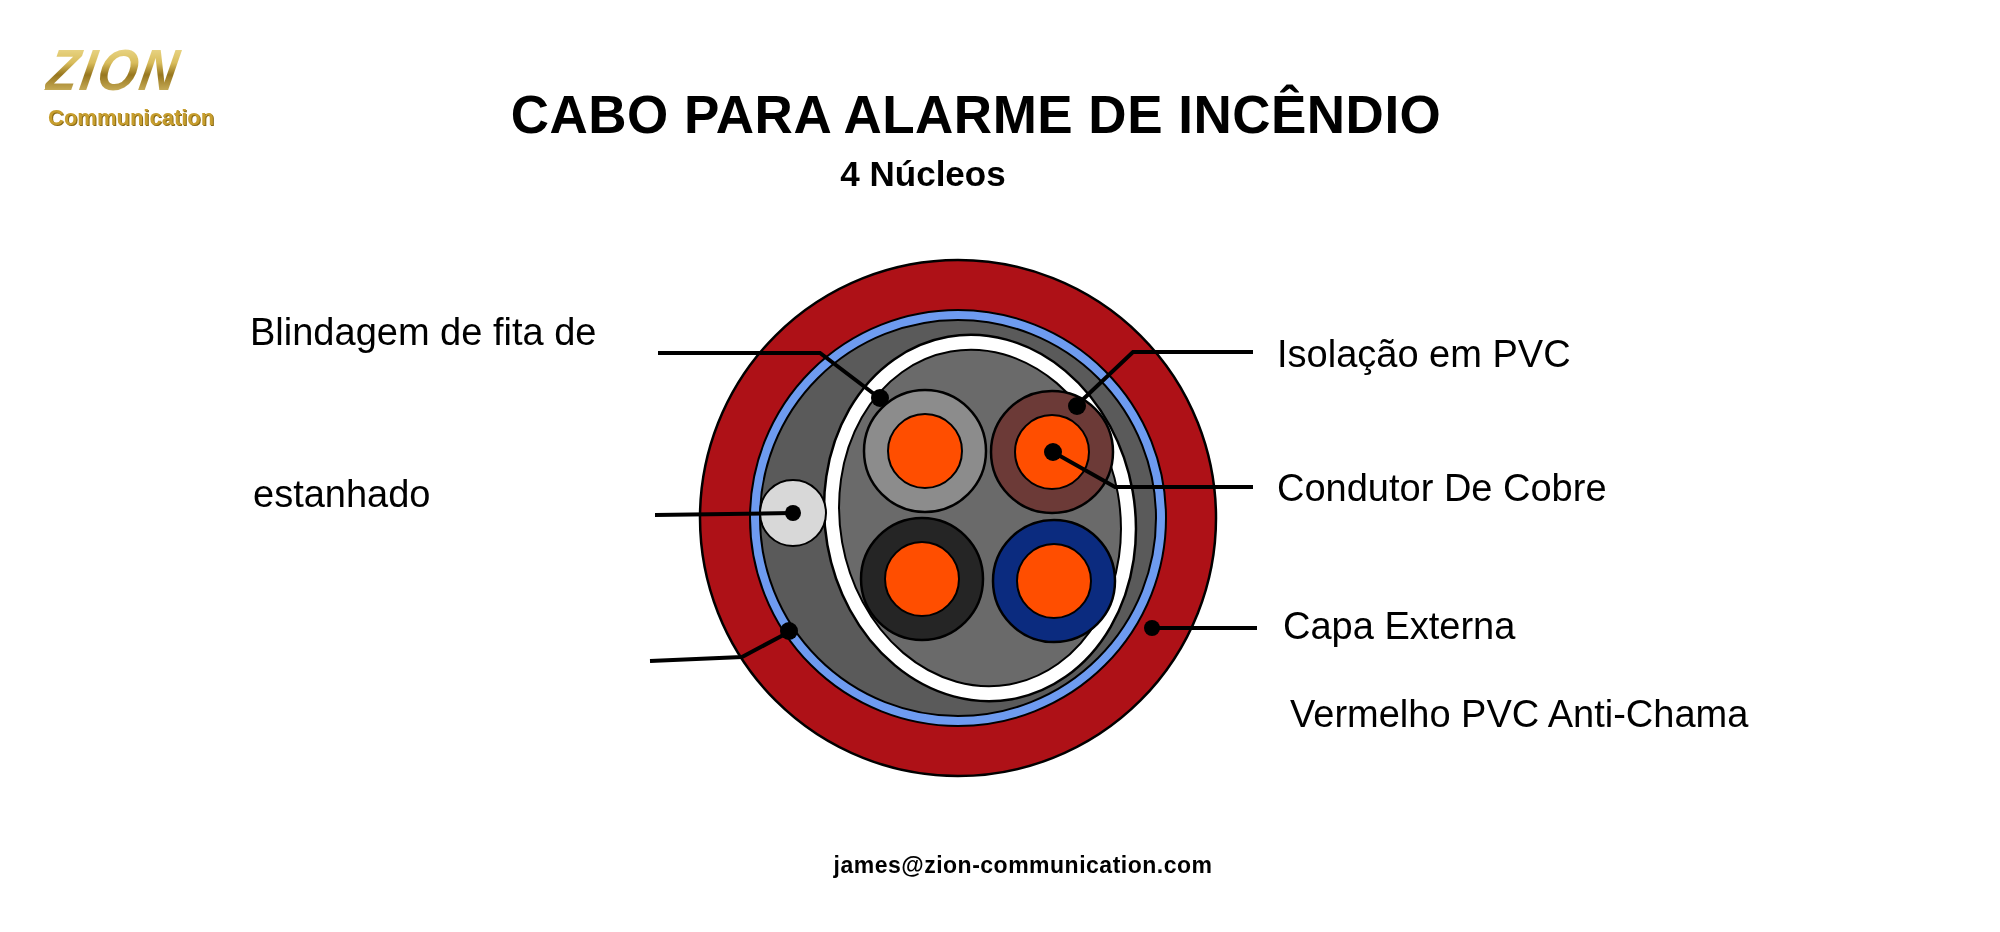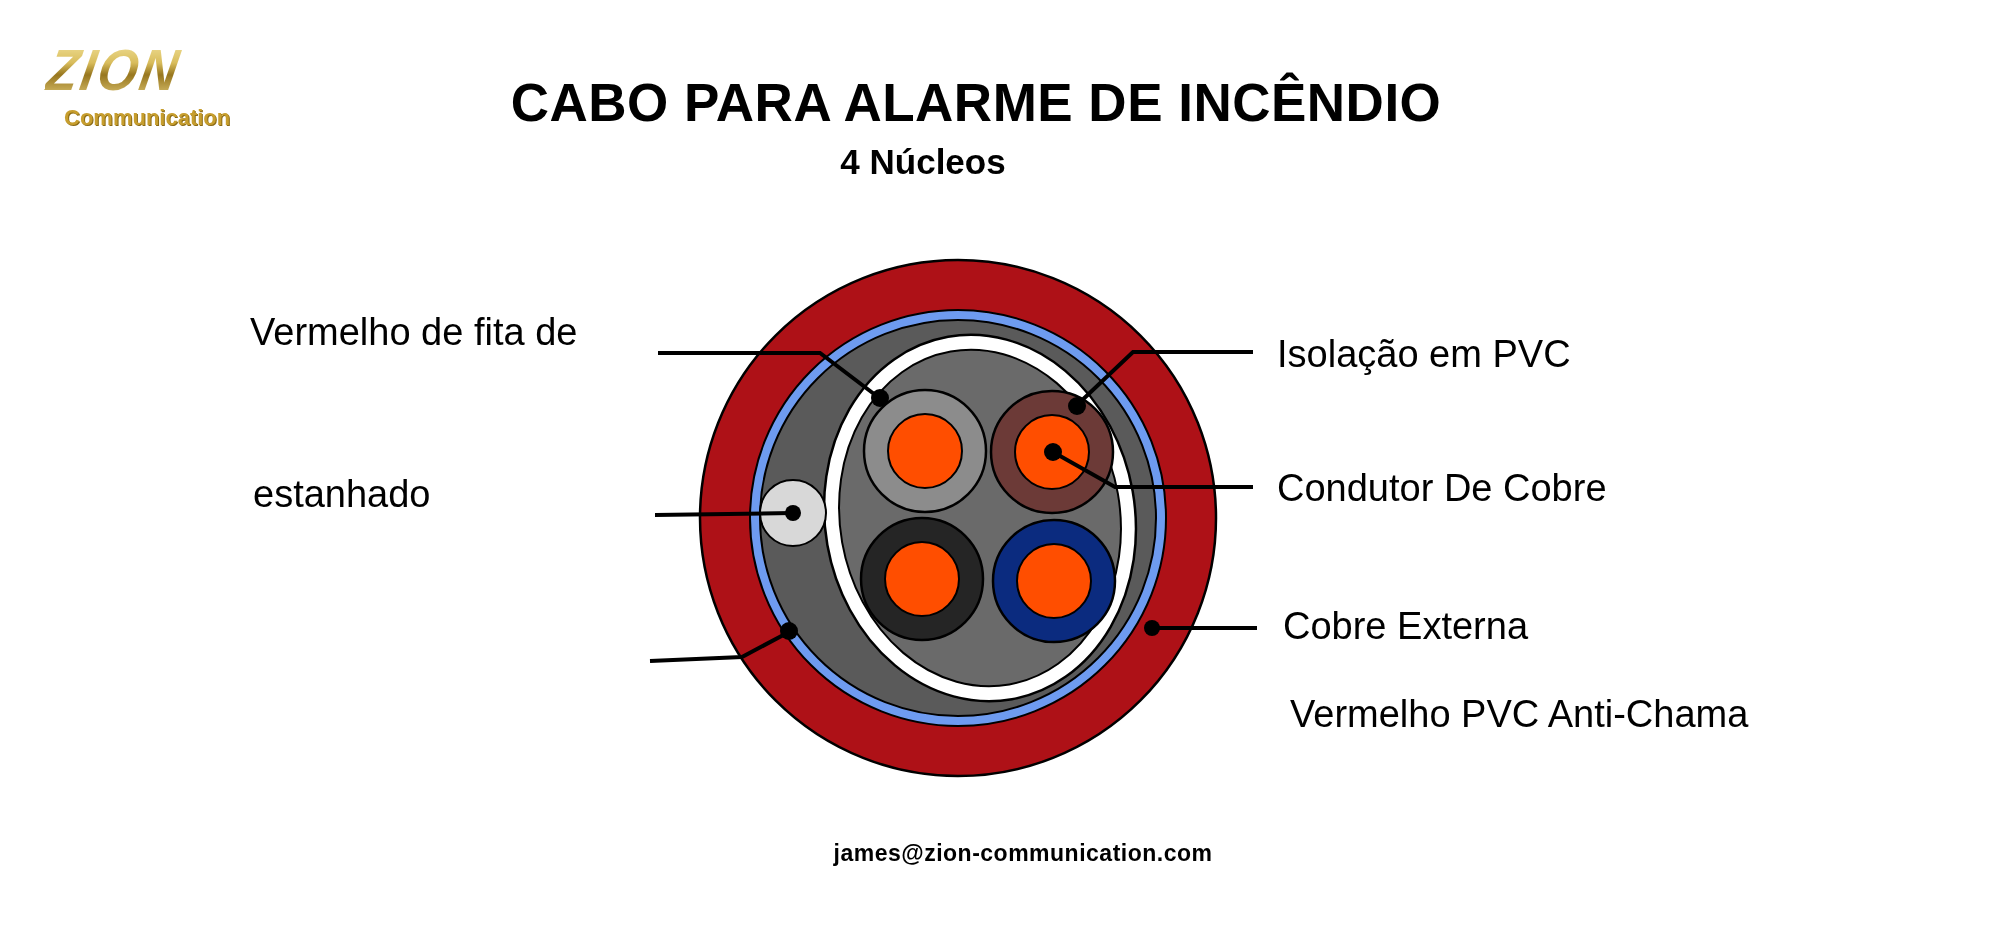--- a/index.html
+++ b/index.html
@@ -2,21 +2,21 @@
 <html><head>
 <meta charset="utf-8">
 <style>
   html,body{margin:0;padding:0;}
   body{
     width:2000px;height:932px;position:relative;overflow:hidden;
     background:#ffffff;
     font-family:"Liberation Sans",sans-serif;color:#000;
   }
   .abs{position:absolute;}
-  .center-x{transform:translateX(-50%);}
+  .center-x{transform:translateX(-50%);margin-top:12px;}
   .title{font-size:53px;font-weight:bold;white-space:nowrap;letter-spacing:0.5px;}
   .subtitle{font-size:35px;font-weight:bold;white-space:nowrap;text-align:right;}
   .email{font-size:23px;font-weight:bold;white-space:nowrap;letter-spacing:0.5px;}
   .label{font-size:38px;line-height:48px;white-space:nowrap;}
   .label span{display:block;}
   .logo-brand{
     font-size:58px;font-weight:bold;font-style:italic;letter-spacing:3px;
     transform:skewX(-10deg) scaleX(0.88);transform-origin:left bottom;
     background:linear-gradient(180deg,#f6e9a8 0%,#d9bd5c 40%,#97761e 58%,#ecd584 100%);
     -webkit-background-clip:text;background-clip:text;color:transparent;
@@ -26,21 +26,21 @@
     font-size:22px;font-weight:bold;color:#c79e2e;white-space:nowrap;
     text-shadow:1px 1px 0 #8a6a14;
   }
   svg{position:absolute;left:0;top:0;}
 </style>
 </head>
 <body>
 
 <div class="abs" style="left:42px;top:36px;">
   <div class="logo-brand">ZION</div>
-  <div class="logo-sub" style="margin-top:2px;margin-left:22px;">Communication</div>
+  <div class="logo-sub" style="margin-top:2px;margin-left:6px;">Communication</div>
 </div>
 
 <div class="abs title center-x" style="left:976px;top:72px;">CABO PARA ALARME DE INCÊNDIO</div>
 <div class="abs subtitle center-x" style="left:923px;top:142px;">4 Núcleos</div>
 
 <svg width="2000" height="932" viewBox="0 0 2000 932">
 
   <circle cx="958" cy="518" r="258" stroke="#000" stroke-width="2.5" fill="#AE1117"></circle>
 
   <circle cx="958" cy="518" r="208" stroke="#000" stroke-width="2" fill="#6E9BF0"></circle>
@@ -73,26 +73,26 @@
 
   <circle cx="880" cy="398" r="9" fill="#000"></circle>
   <circle cx="793" cy="513" r="8" fill="#000"></circle>
   <circle cx="789" cy="631" r="9" fill="#000"></circle>
   <circle cx="1077" cy="406" r="9" fill="#000"></circle>
   <circle cx="1053" cy="452" r="9" fill="#000"></circle>
   <circle cx="1152" cy="628" r="8" fill="#000"></circle>
 </svg>
 
 <div class="abs label" style="left:250px;top:308px;">
-  <span>Vermelho de fita de</span>
+  <span>Blindagem de fita de</span>
 </div>
 <div class="abs label" style="left:253px;top:470px;">
   <span>estanhado</span>
 </div>
 <div class="abs label" style="left:253px;top:634px;">
 </div>
 
 <div class="abs label" style="left:1277px;top:330px;">Isolação em PVC</div>
 <div class="abs label" style="left:1277px;top:464px;">Condutor De Cobre</div>
-<div class="abs label" style="left:1283px;top:602px;">Cobre Externa</div>
+<div class="abs label" style="left:1283px;top:602px;">Capa Externa</div>
 <div class="abs label" style="left:1290px;top:690px;">Vermelho PVC Anti-Chama</div>
 
 <div class="abs email center-x" style="left:1023px;top:840px;">james@zion-communication.com</div>
 
 </body></html>

